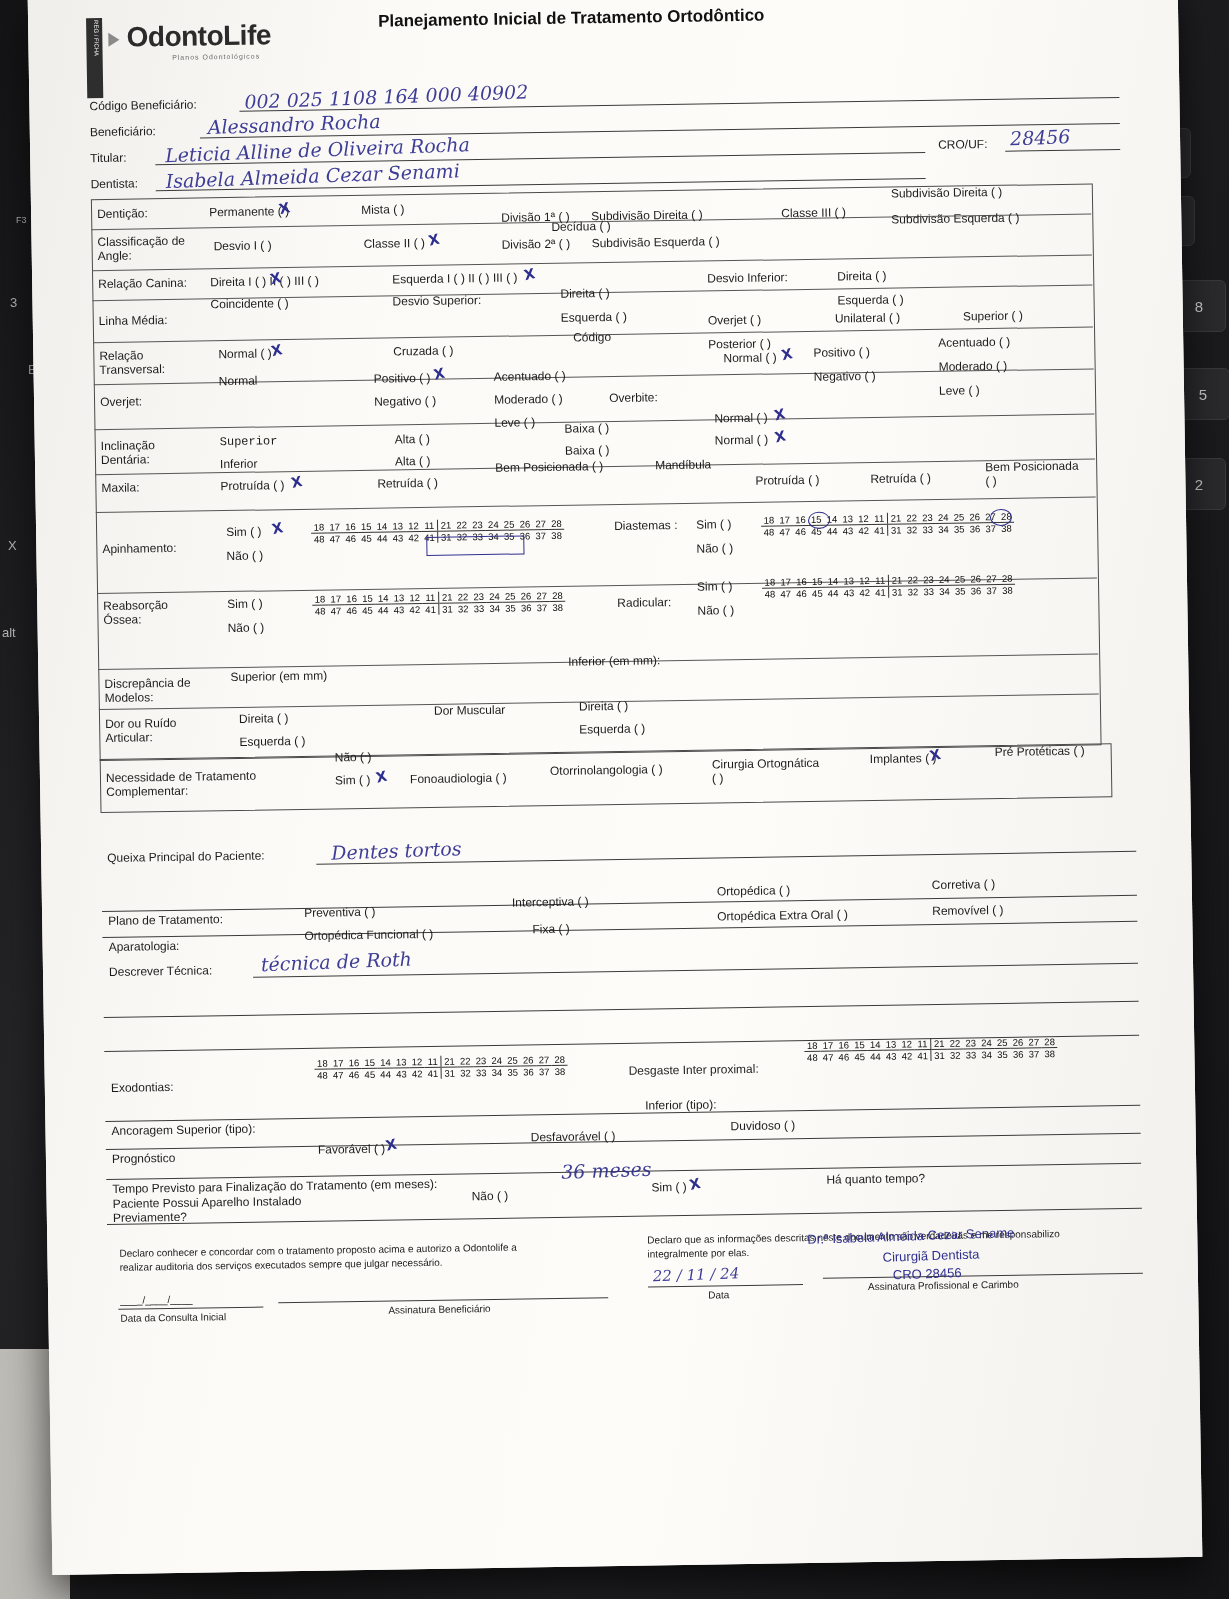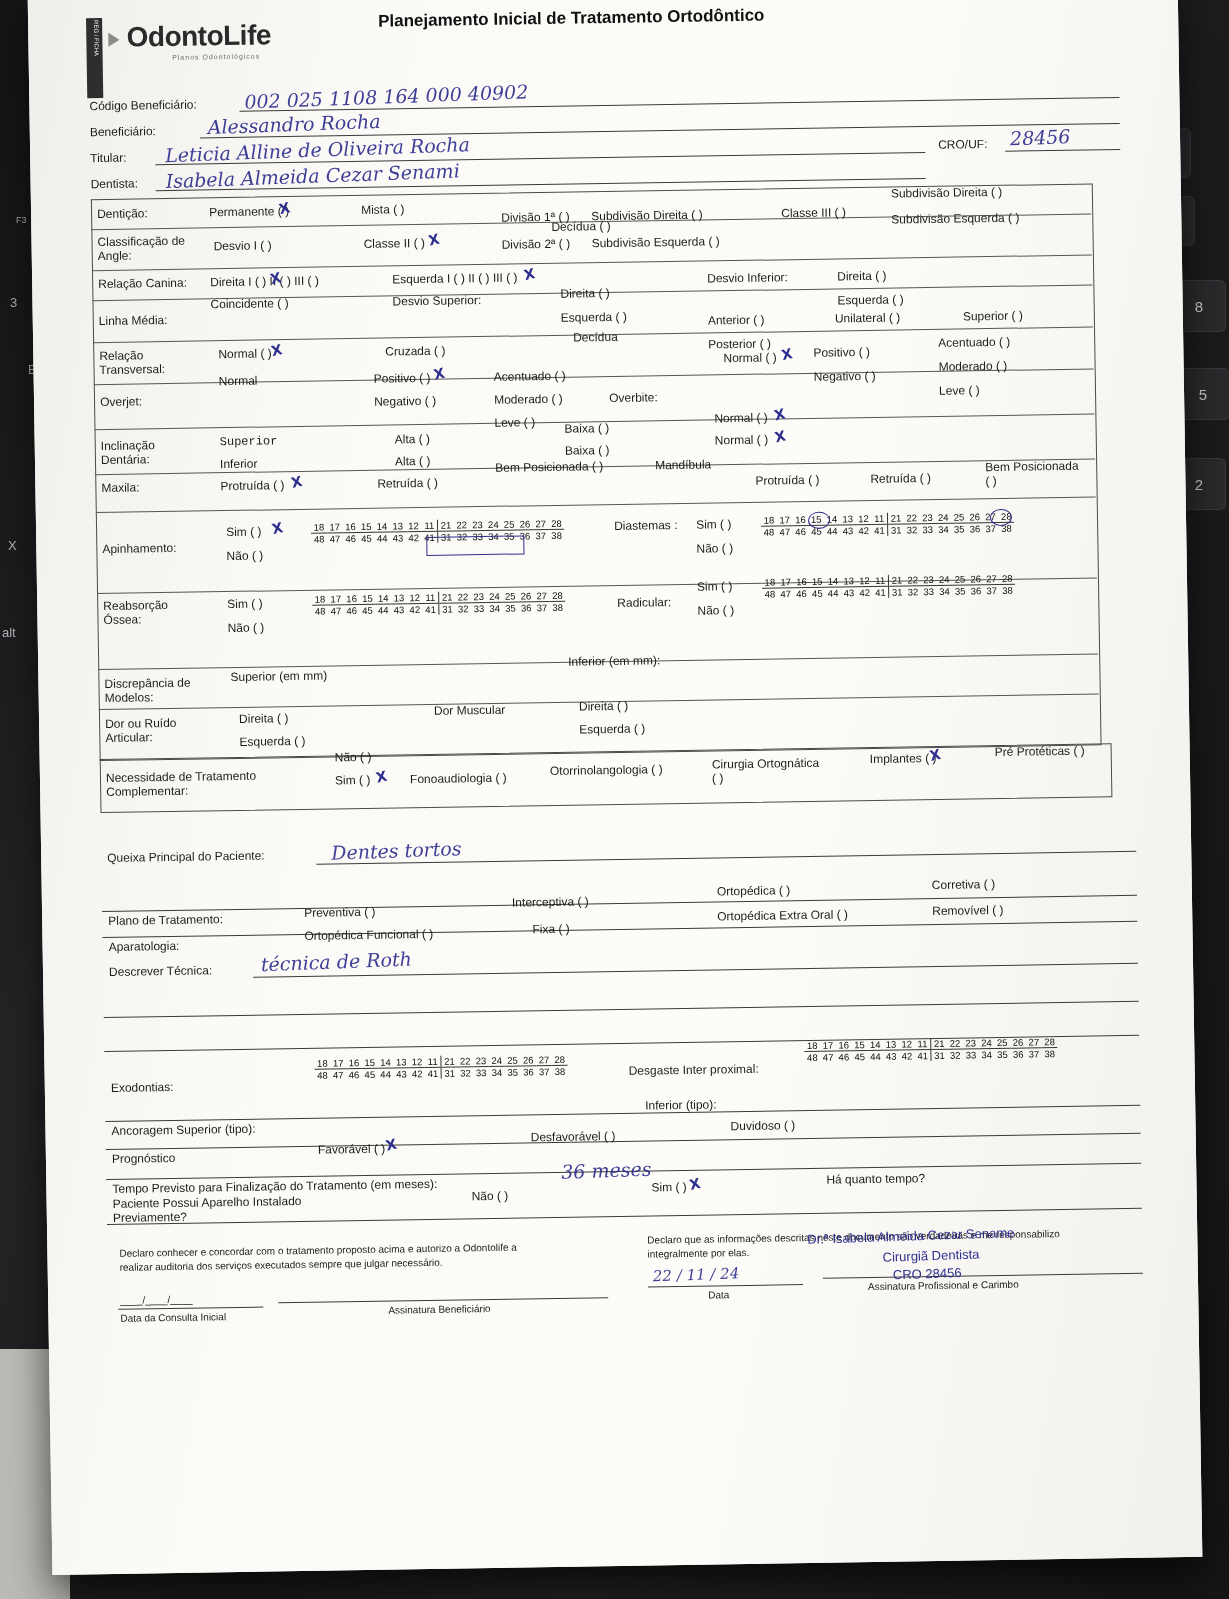--- a/index.html
+++ b/index.html
@@ -174,23 +174,23 @@
     <div class="t lbl" style="left:300px;top:200px;">Desvio Superior:</div>
     <div class="t lbl" style="left:468px;top:195px;">Direita (  )</div>
     <div class="t lbl" style="left:468px;top:219px;">Esquerda (  )</div>
     <div class="t lbl" style="left:615px;top:182px;">Desvio Inferior:</div>
     <div class="t lbl" style="left:745px;top:182px;">Direita (  )</div>
     <div class="t lbl" style="left:745px;top:206px;">Esquerda (  )</div>
 
     <div class="t lbl" style="left:6px;top:250px;width:105px;white-space:normal;">Relação Transversal:</div>
     <div class="t lbl" style="left:125px;top:250px;">Normal (  )</div>
     <div class="mark" style="left:178px;top:246px;">X</div>
-    <div class="t lbl" style="left:292px;top:250px;text-align:center;">Cruzada (  )</div>
-    <div class="t lbl" style="left:480px;top:239px;">Decídua</div>
-    <div class="t lbl" style="left:615px;top:224px;">Anterior (  )</div>
+    <div class="t lbl" style="left:300px;top:250px;text-align:center;">Cruzada (  )</div>
+    <div class="t lbl" style="left:480px;top:239px;">Código</div>
+    <div class="t lbl" style="left:615px;top:224px;">Overjet (  )</div>
     <div class="t lbl" style="left:615px;top:248px;">Posterior (  )</div>
     <div class="t lbl" style="left:742px;top:224px;">Unilateral (  )</div>
     <div class="t lbl" style="left:870px;top:224px;">Superior (  )</div>
 
     <div class="t lbl" style="left:6px;top:296px;">Overjet:</div>
     <div class="t lbl" style="left:125px;top:277px;">Normal</div>
     <div class="t lbl" style="left:280px;top:277px;">Positivo (  )</div>
     <div class="mark" style="left:340px;top:272px;">X</div>
     <div class="t lbl" style="left:280px;top:300px;">Negativo (  )</div>
     <div class="t lbl" style="left:400px;top:277px;">Acentuado (  )</div>

